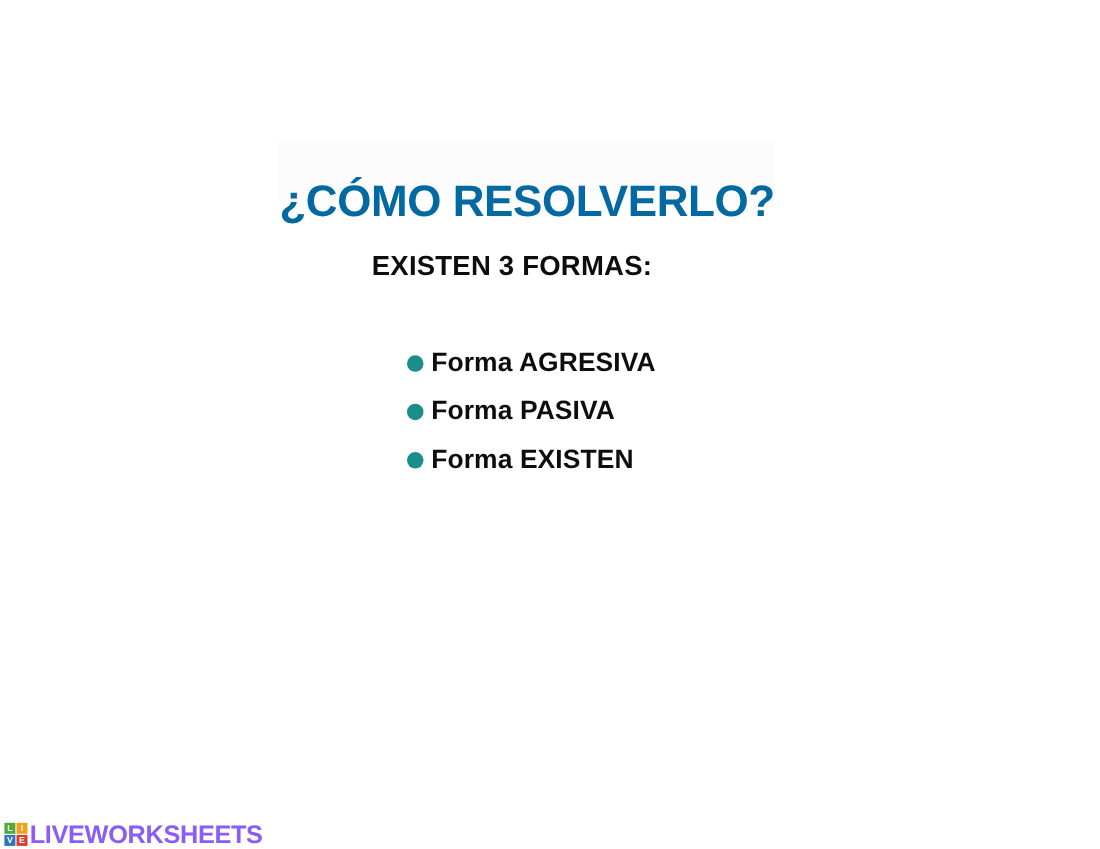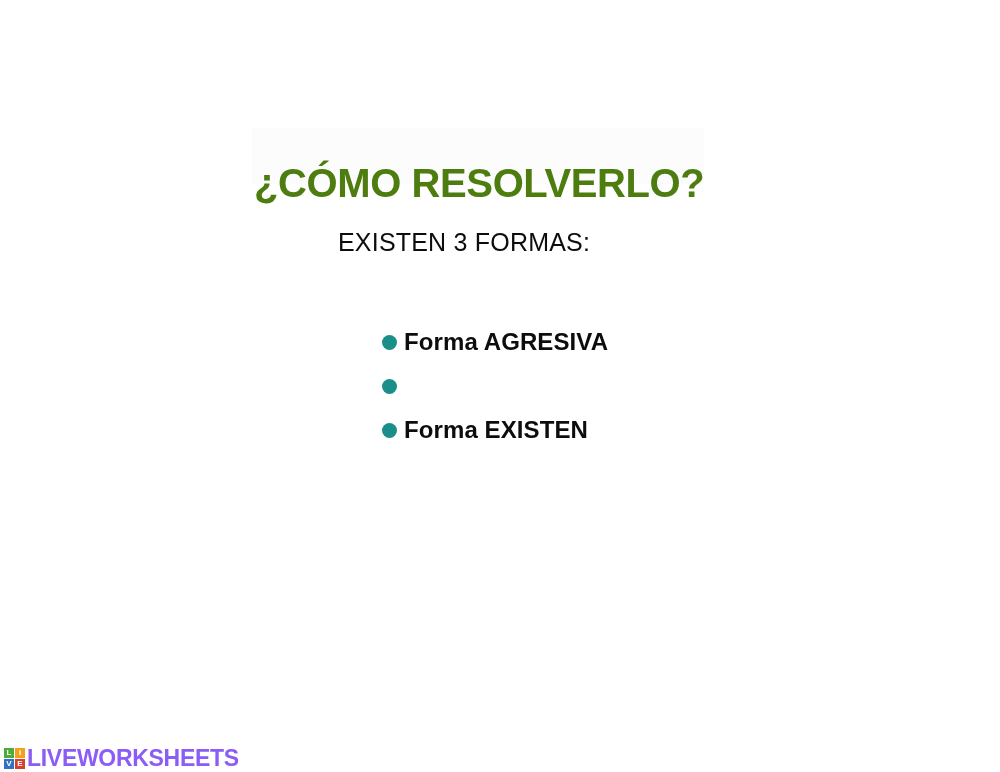--- a/index.html
+++ b/index.html
@@ -31,32 +31,32 @@
     background: #fcfcfd;
   }
   .slide-title {
     position: absolute;
     left: 254px;
     top: 131px;
     width: 452px;
     font-size: 40px;
     font-weight: bold;
     letter-spacing: -0.4px;
-    color: #4d7c0f;
+    color: #0369a1;
     line-height: 50px;
     white-space: nowrap;
   }
 
   
   .slide-subtitle {
     position: absolute;
     left: 338px;
     top: 205px;
     font-size: 25px;
-    font-weight: normal;
+    font-weight: bold;
     color: #0d0d0d;
     line-height: 32px;
     letter-spacing: 0.2px;
     white-space: nowrap;
   }
 
   
   .bullet-list {
     position: absolute;
     left: 370px;
@@ -129,29 +129,30 @@
 <body>
 
 <div class="slide">
 
   <div class="title-band"></div>
 
   <h1 class="slide-title">¿CÓMO RESOLVERLO?</h1>
 
   <h2 class="slide-subtitle">EXISTEN 3 FORMAS:</h2>
 
-  <ul class="bullet-list" style="list-style:none;margin:12px;padding:0;">
+  <ul class="bullet-list" style="list-style:none;margin:0;padding:0;">
 
     <li class="bullet-item">
       <span class="bullet-dot"></span>
       <span class="bullet-label">Forma AGRESIVA</span>
     </li>
 
     <li class="bullet-item">
       <span class="bullet-dot"></span>
+      <span class="bullet-label">Forma PASIVA</span>
     </li>
 
     <li class="bullet-item">
       <span class="bullet-dot"></span>
       <span class="bullet-label">Forma EXISTEN</span>
     </li>
 
   </ul>
 
   <div class="lw-logo">

